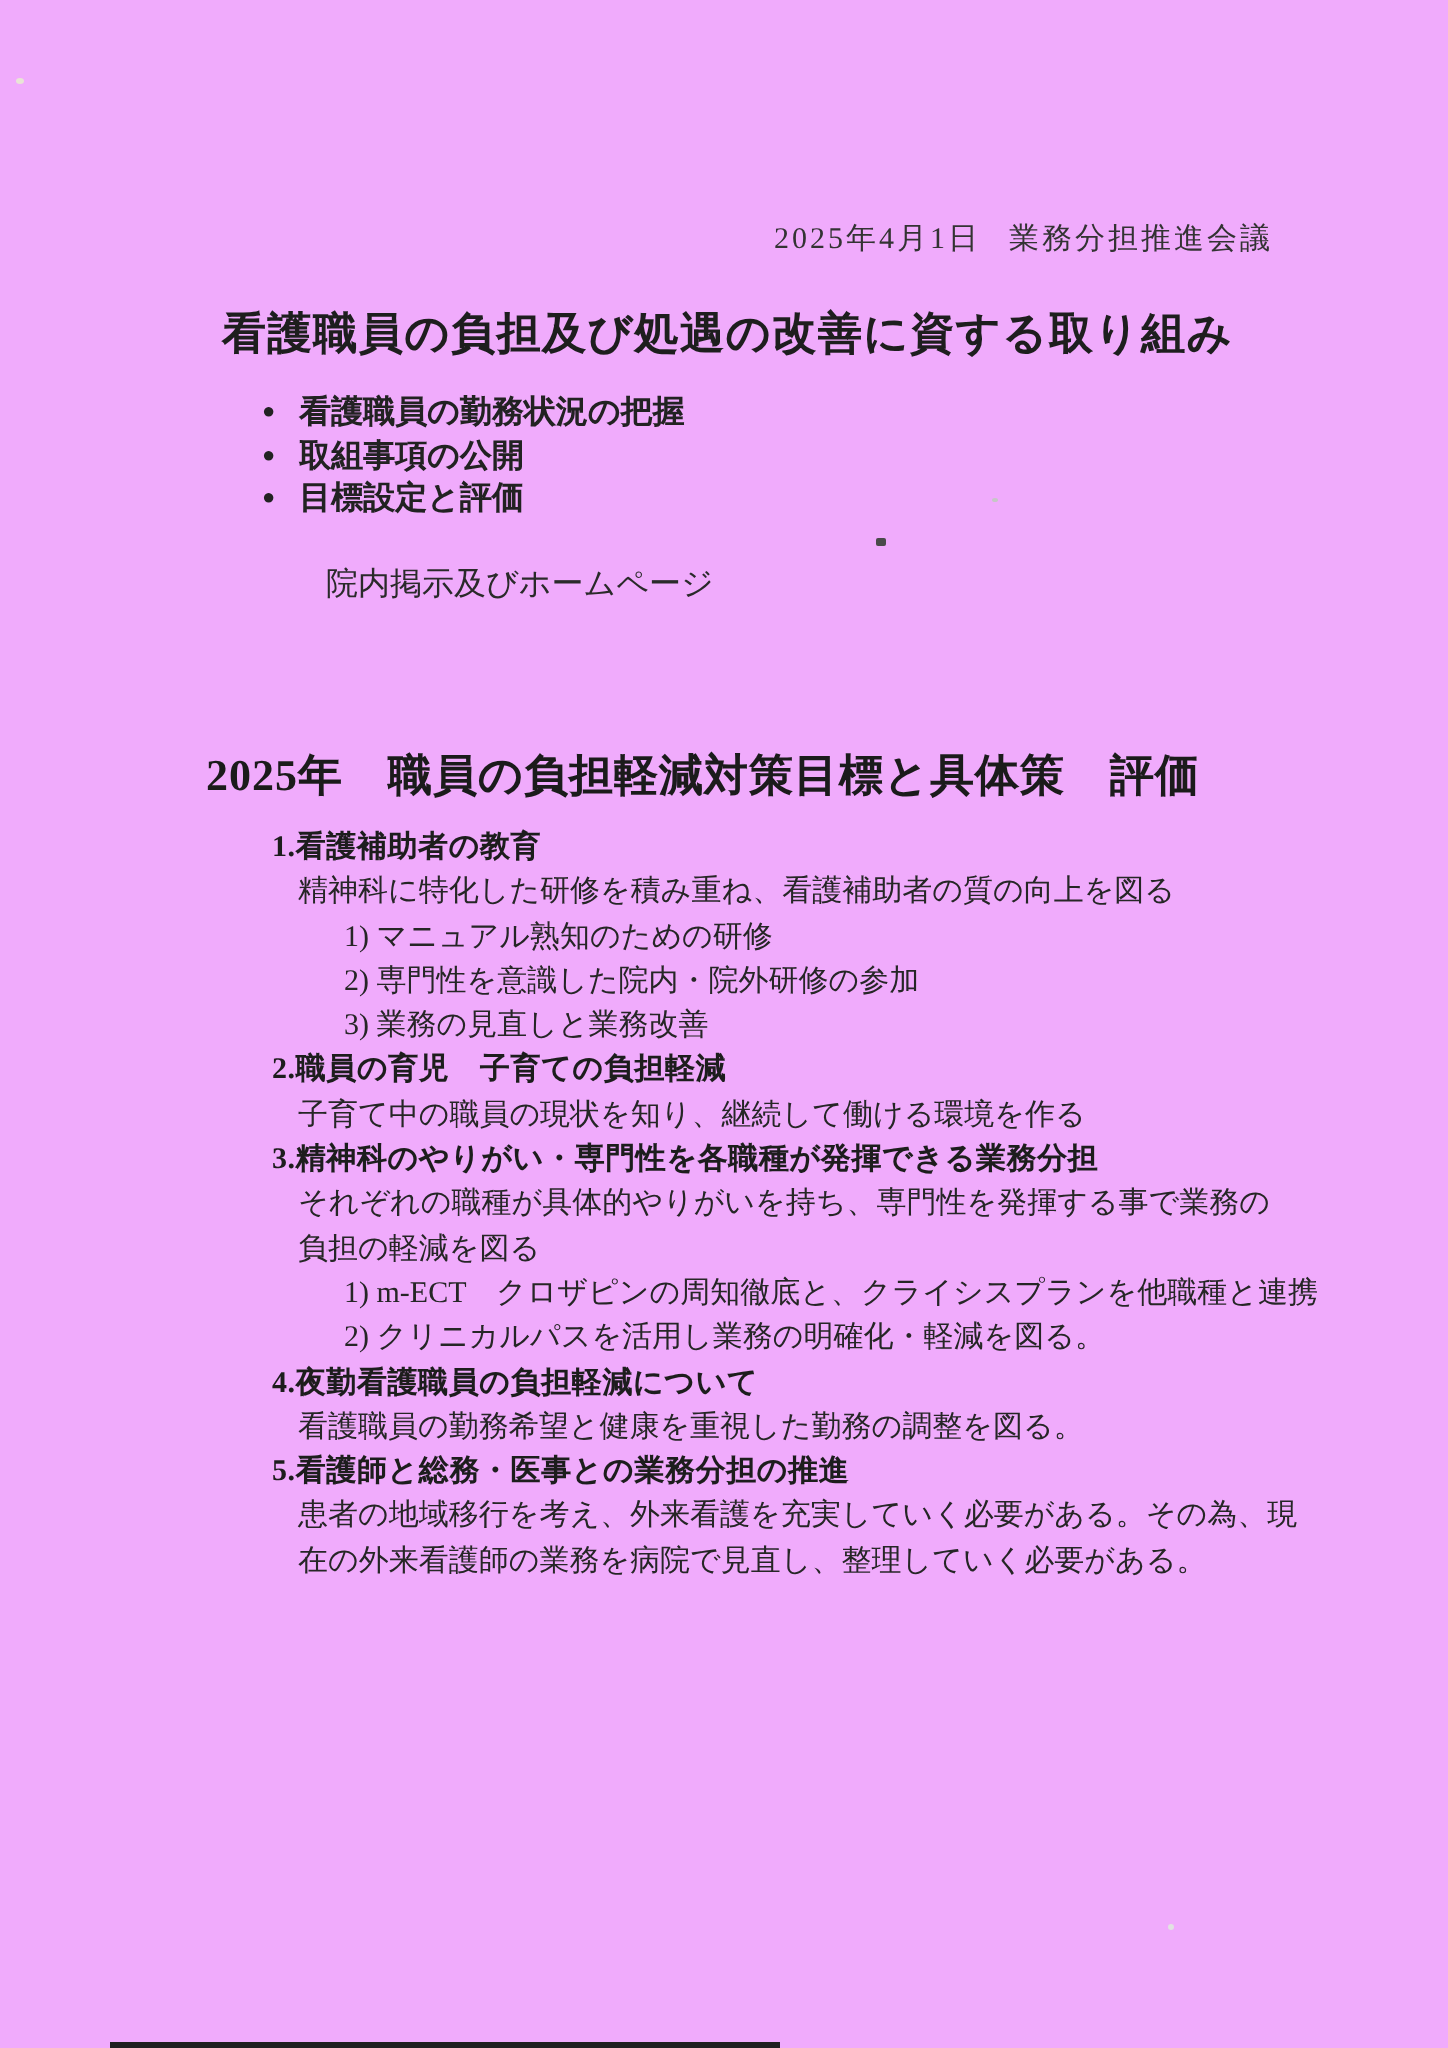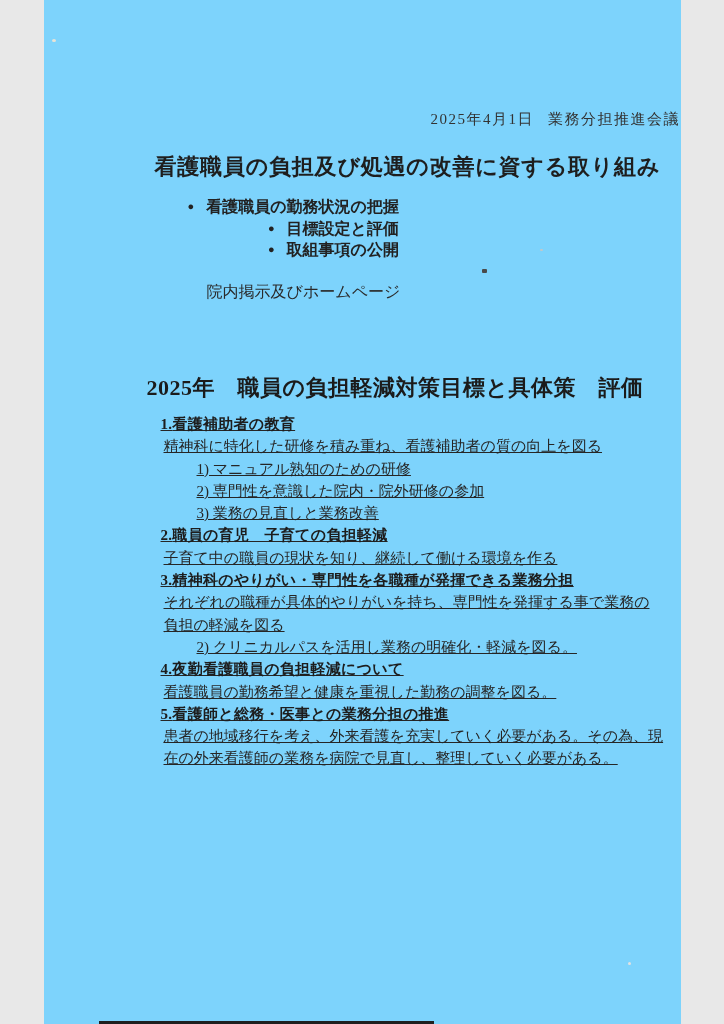--- a/index.html
+++ b/index.html
@@ -1,60 +1,60 @@
 <!DOCTYPE html>
 <html><head>
 <meta charset="utf-8">
 <style>
   html,body { margin:0; padding:0; background:#e8e8e8; }
   .page {
     position:relative;
-    width:637px; height:1024px;
+    width:724px; height:1024px;
     margin:0 auto;
-    background:#7dd3fc;
+    background:#f0abfc;
     overflow:hidden;
     font-family:"Liberation Serif","DejaVu Serif",serif;
     color:#2a2a2a;
   }
   .dateline {
     position:absolute; top:110px; left:387px;
     font-size:15px; letter-spacing:1.5px; color:#333;
     white-space:nowrap;
   }
   .dateline .org { margin-left:14px; }
   .doc-title {
     position:absolute; top:152px; left:111px; margin:0;
     font-size:22px; font-weight:700; letter-spacing:0.8px;
     color:#1e1e1e; white-space:nowrap;
   }
   .bullets {
-    position:absolute; top:196px; left:144px;
-    margin:0; padding:0; list-style:none;text-align:right;
+    position:absolute; top:196px; left:131px;
+    margin:0; padding:0; list-style:none;
   }
   .bullets li {
     font-size:16px; font-weight:700; line-height:21.7px;
     color:#222; white-space:nowrap;
   }
   .dot { font-size:11px; margin-right:12px; vertical-align:2px; }
   .subnote {
     position:absolute; top:282px; left:163px;
     font-size:16px; color:#2a2a2a; white-space:nowrap;text-align:center;
   }
   .heading {
     position:absolute; top:373px; left:103px; margin:0;
     font-size:22px; font-weight:700; letter-spacing:0.5px;
     color:#1b1b1b; white-space:nowrap;text-align:center;
   }
   .sections {
-    position:absolute; top:413px; left:117px; width:520px;
-    font-size:15px; line-height:22.3px; color:#262626;text-decoration:underline;
+    position:absolute; top:413px; left:136px; width:520px;
+    font-size:15px; line-height:22.3px; color:#262626;
   }
   .sections > div { white-space:nowrap; }
   .sec-title { font-weight:700; color:#1d1d1d; letter-spacing:0.3px; }
-  .lead { margin-left:3px; }
+  .lead { margin-left:13px; }
   .item { margin-left:36px; }
   .speck { position:absolute; border-radius:50%; }
   .speck-1 { left:438px; top:269px; width:5px; height:4px; background:#4a4a4a; border-radius:1px; }
   .speck-2 { left:496px; top:249px; width:3px; height:2px; background:#c6c6c6; }
   .speck-3 { left:8px;  top:39px;  width:4px; height:3px; background:#e9e4d6; }
   .speck-4 { left:584px; top:962px; width:3px; height:3px; background:#e2e2e2; }
   .scanline {
     position:absolute; left:55px; top:1021px;
     width:335px; height:3px; background:#1f1f1f;
   }
@@ -65,42 +65,43 @@
 <div class="page">
 
   <div class="dateline">
     <span>2025年4月1日</span><span class="org">業務分担推進会議</span>
   </div>
 
   <h1 class="doc-title">看護職員の負担及び処遇の改善に資する取り組み</h1>
 
   <ul class="bullets">
     <li><span class="dot">●</span><span>看護職員の勤務状況の把握</span></li>
+    <li><span class="dot">●</span><span>取組事項の公開</span></li>
     <li><span class="dot">●</span><span>目標設定と評価</span></li>
-    <li><span class="dot">●</span><span>取組事項の公開</span></li>
   </ul>
 
   <div class="subnote">院内掲示及びホームページ</div>
 
   <h2 class="heading">2025年　職員の負担軽減対策目標と具体策　評価</h2>
 
   <div class="sections">
 
     <div class="sec-title"><span>1.</span><span>看護補助者の教育</span></div>
     <div class="lead">精神科に特化した研修を積み重ね、看護補助者の質の向上を図る</div>
     <div class="item">1) マニュアル熟知のための研修</div>
     <div class="item">2) 専門性を意識した院内・院外研修の参加</div>
     <div class="item">3) 業務の見直しと業務改善</div>
 
     <div class="sec-title"><span>2.</span><span>職員の育児　子育ての負担軽減</span></div>
     <div class="lead">子育て中の職員の現状を知り、継続して働ける環境を作る</div>
 
     <div class="sec-title"><span>3.</span><span>精神科のやりがい・専門性を各職種が発揮できる業務分担</span></div>
     <div class="lead">それぞれの職種が具体的やりがいを持ち、専門性を発揮する事で業務の</div>
     <div class="lead">負担の軽減を図る</div>
+    <div class="item">1) m-ECT　クロザピンの周知徹底と、クライシスプランを他職種と連携</div>
     <div class="item">2) クリニカルパスを活用し業務の明確化・軽減を図る。</div>
 
     <div class="sec-title"><span>4.</span><span>夜勤看護職員の負担軽減について</span></div>
     <div class="lead">看護職員の勤務希望と健康を重視した勤務の調整を図る。</div>
 
     <div class="sec-title"><span>5.</span><span>看護師と総務・医事との業務分担の推進</span></div>
     <div class="lead">患者の地域移行を考え、外来看護を充実していく必要がある。その為、現</div>
     <div class="lead">在の外来看護師の業務を病院で見直し、整理していく必要がある。</div>
 
   </div>

